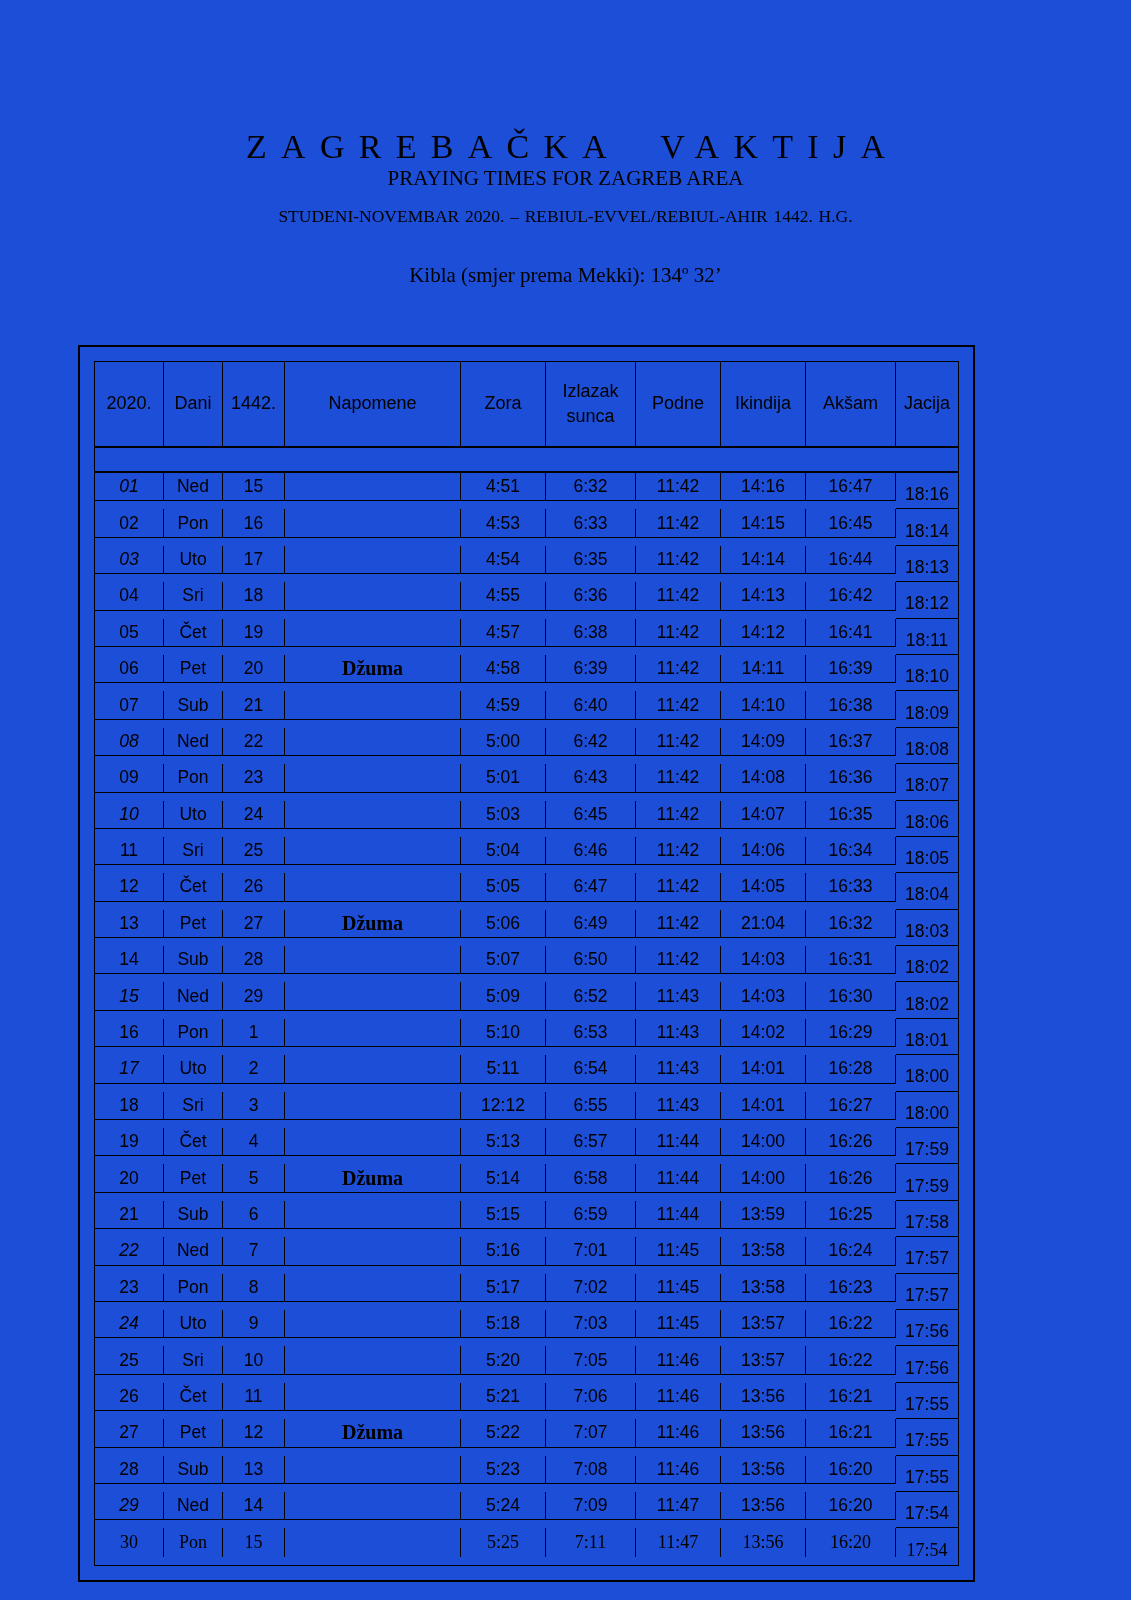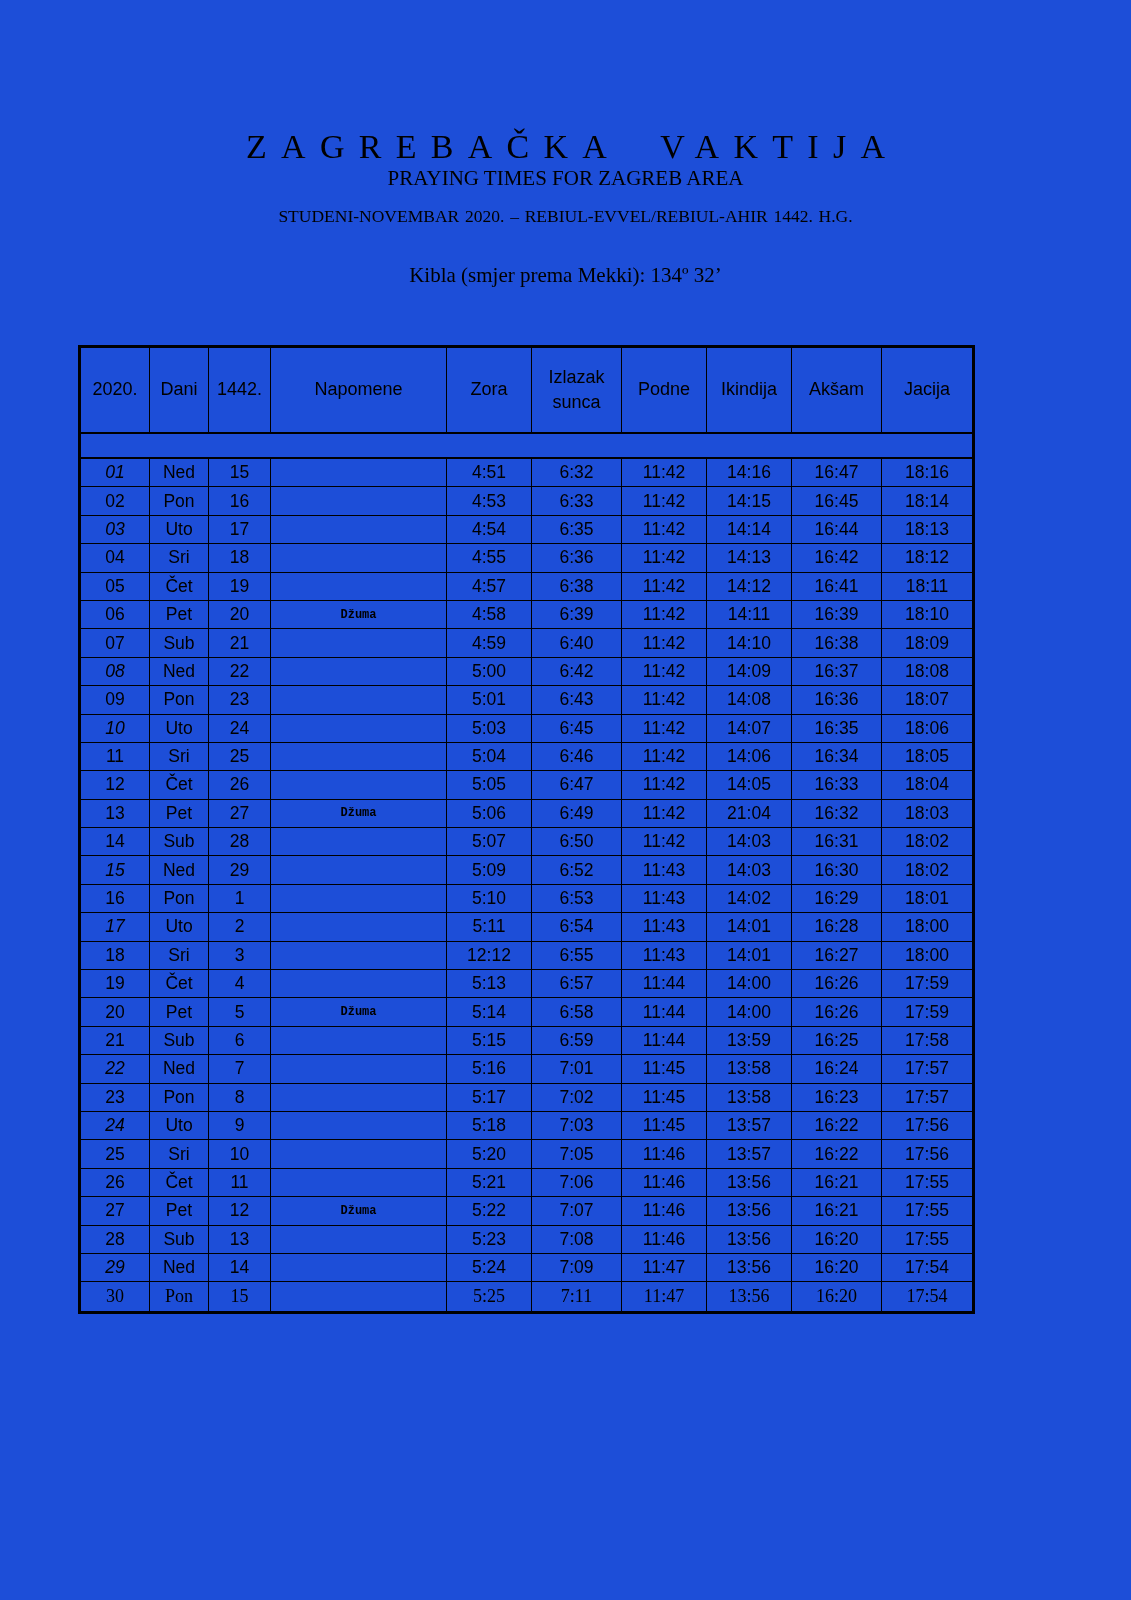--- a/index.html
+++ b/index.html
@@ -39,21 +39,21 @@
 
   .table-wrap {
     position: absolute;
     left: 78px;
     top: 345px;
     width: 897px;
     box-sizing: border-box;
   }
   .frame {
     border: 2.5px solid #000;
-    padding: 0;
+    padding: 14px;
     box-sizing: border-box;
   }
   .inner {
     border: 1.5px solid #000;
     box-sizing: border-box;
   }
   .grid-row {
     display: grid;
     grid-template-columns: 69px 59px 62px 176px 85px 90px 85px 85px 90px auto;
   }
@@ -80,27 +80,27 @@
   .trow { font-size: 17.5px; }
   .trow .c {
     height: 28.4px;
     display: flex;
     align-items: center;
     justify-content: center;
     border-right: 1.5px solid #000;
     border-bottom: 1.5px solid #000;
     box-sizing: border-box;
   }
-  .trow .c.last { border-right: none; }
+  .trow .c.last { border-right: none; margin-top: 8px; }
   .trow:last-child .c { border-bottom: none; }
   .c.italic { font-style: italic; }
   .c.note {
-    font-family: Liberation Mono, monospace;
+    font-family: Liberation Serif, serif;
     font-weight: bold;
-    font-size: 12px;
+    font-size: 20px;
   }
   .serif-row .c {
     font-family: "Liberation Serif", serif;
     font-size: 18px;
   }
   .serif-row .c.note { font-size: 18.5px; }
 </style>
 </head>
 <body>
 

